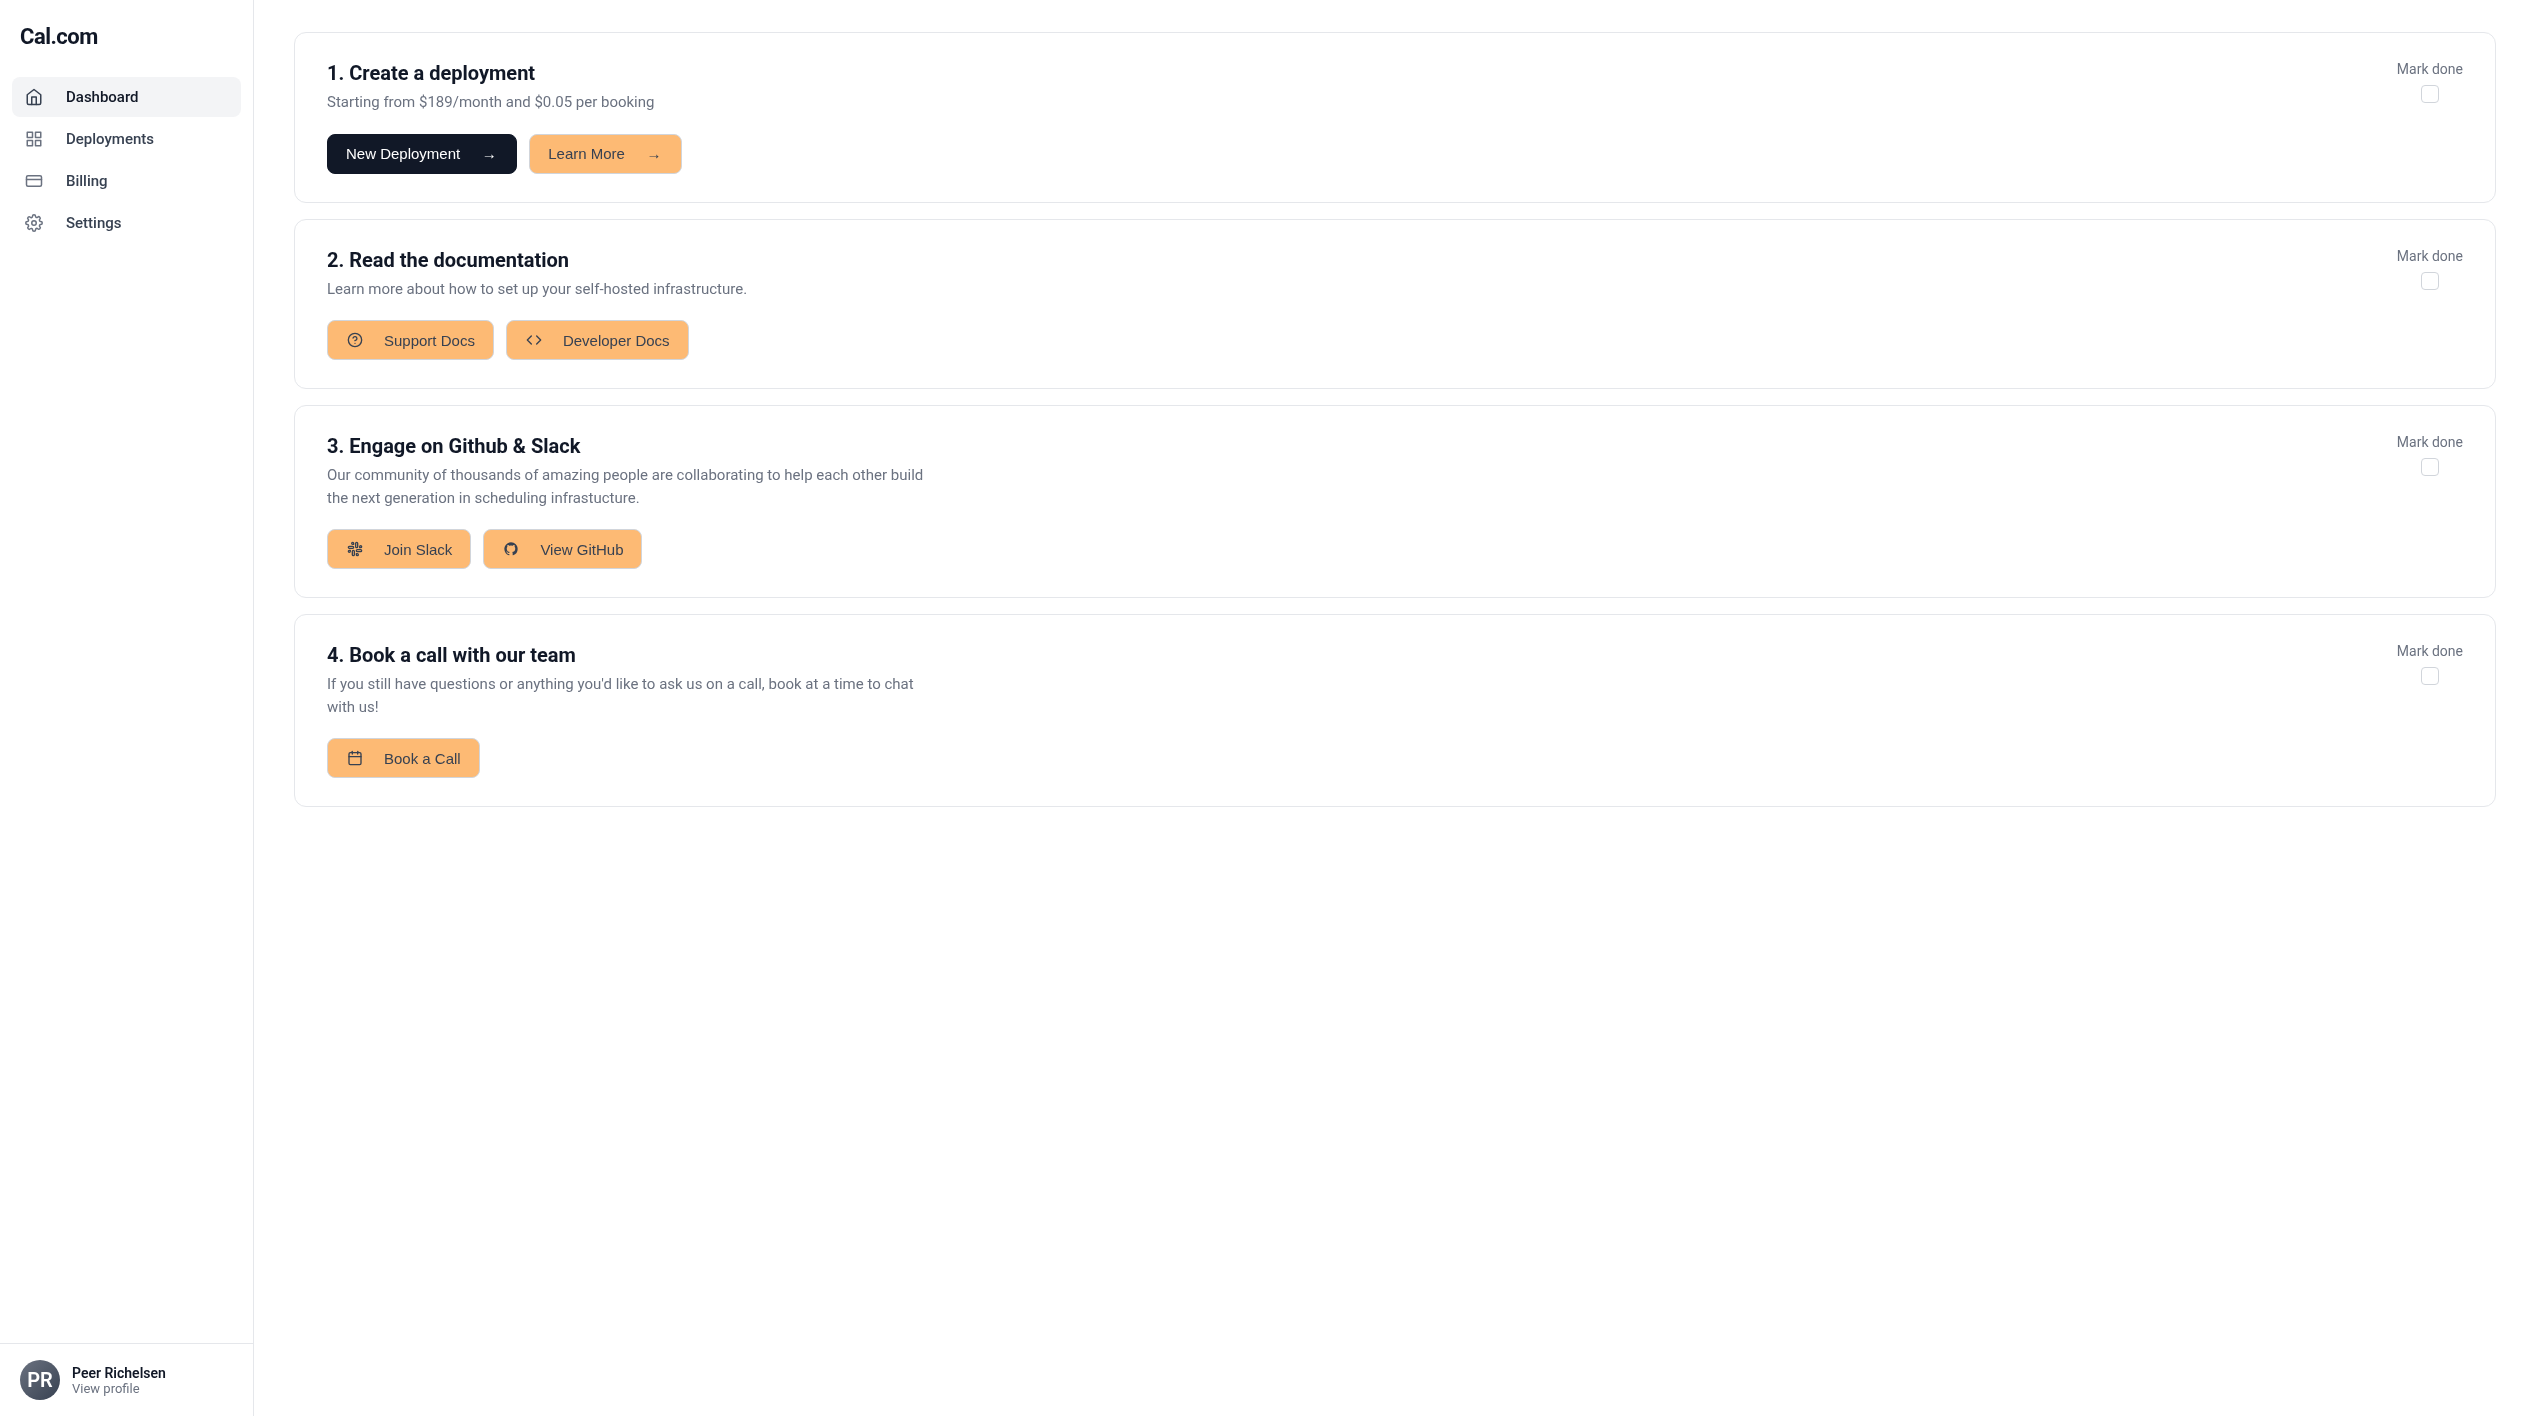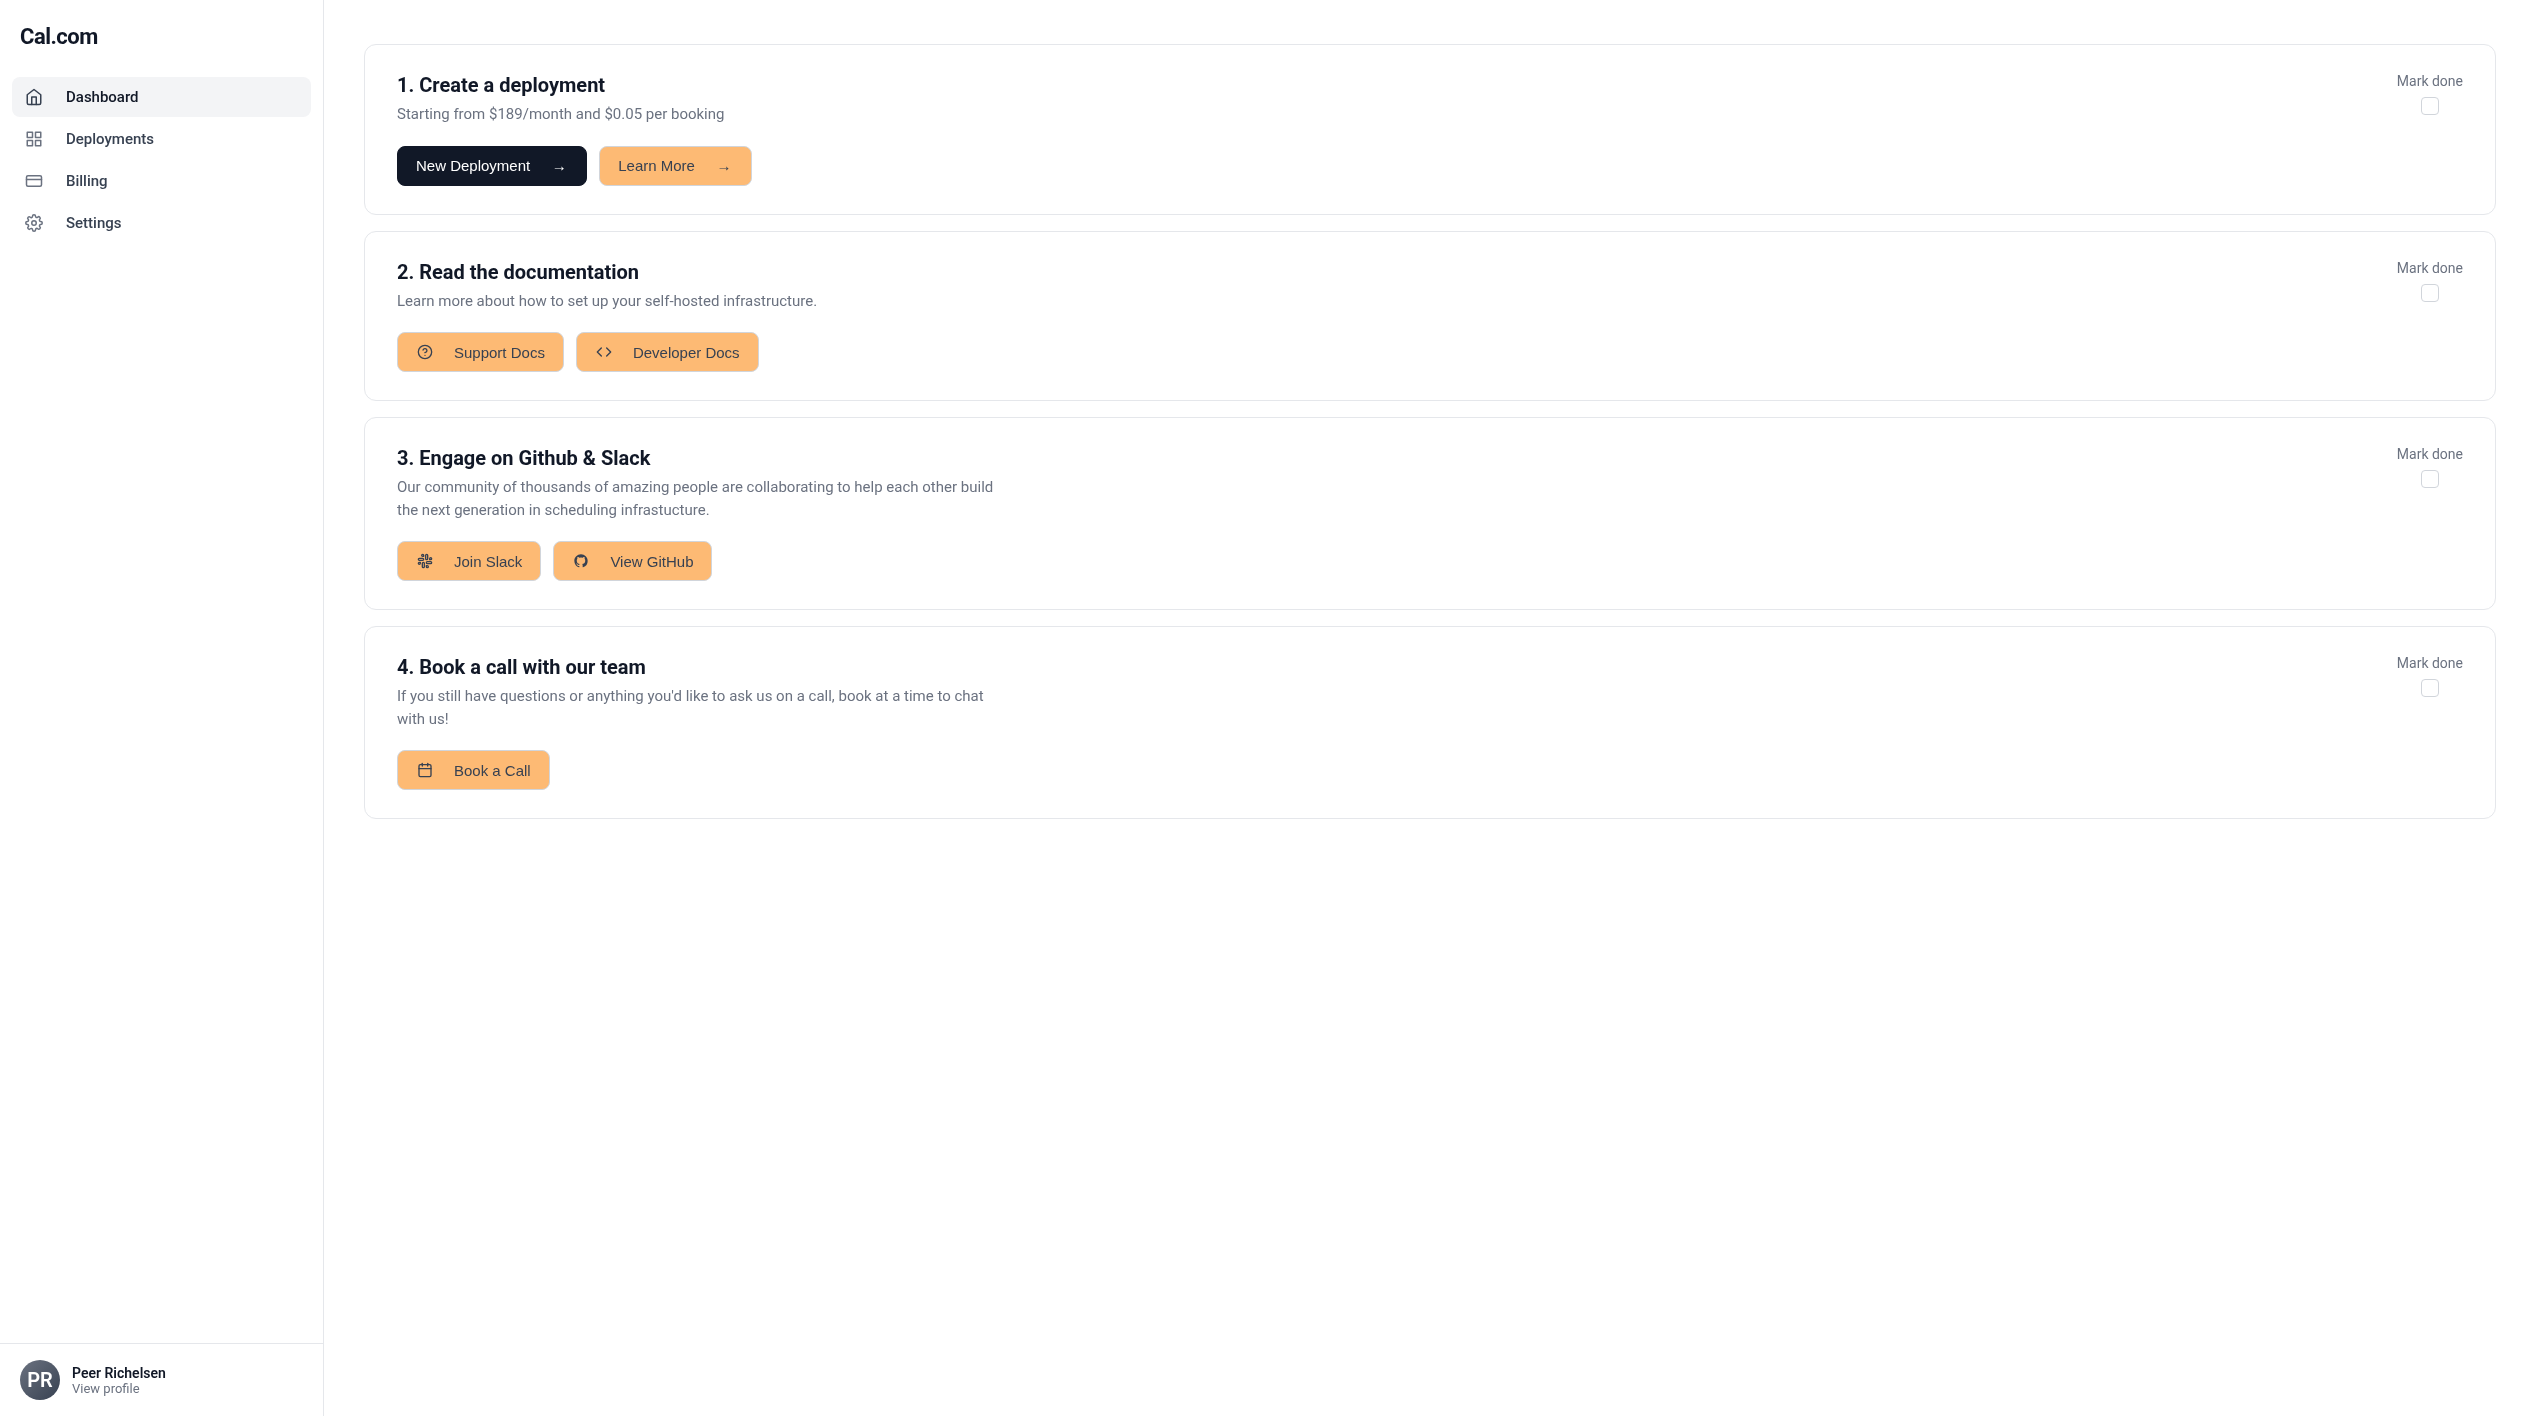--- a/index.html
+++ b/index.html
@@ -11,21 +11,21 @@
     body {
       font-family: -apple-system, BlinkMacSystemFont, 'Segoe UI', Roboto, sans-serif;
       background: #f9fafb;
       display: flex;
       height: 100vh;
       overflow: hidden;
     }
 
     
     .sidebar {
-      width: 324px;
+      width: 254px;
       background: #fff;
       border-right: 1px solid #e5e7eb;
       display: flex;
       flex-direction: column;
       flex-shrink: 0;
       height: 100vh;
     }
 
     .sidebar-logo {
       padding: 24px 20px 20px 20px;
@@ -112,21 +112,21 @@
 
     .avatar-link {
       font-size: 13px;
       color: #6b7280;
     }
 
     
     .main {
       flex: 1;
       overflow-y: auto;
-      padding: 44px 40px;
+      padding: 32px 40px;
       background: #fff;
     }
 
     
     .card {
       border: 1px solid #e5e7eb;
       border-radius: 12px;
       padding: 28px 32px;
       margin-bottom: 16px;
       background: #fff;

